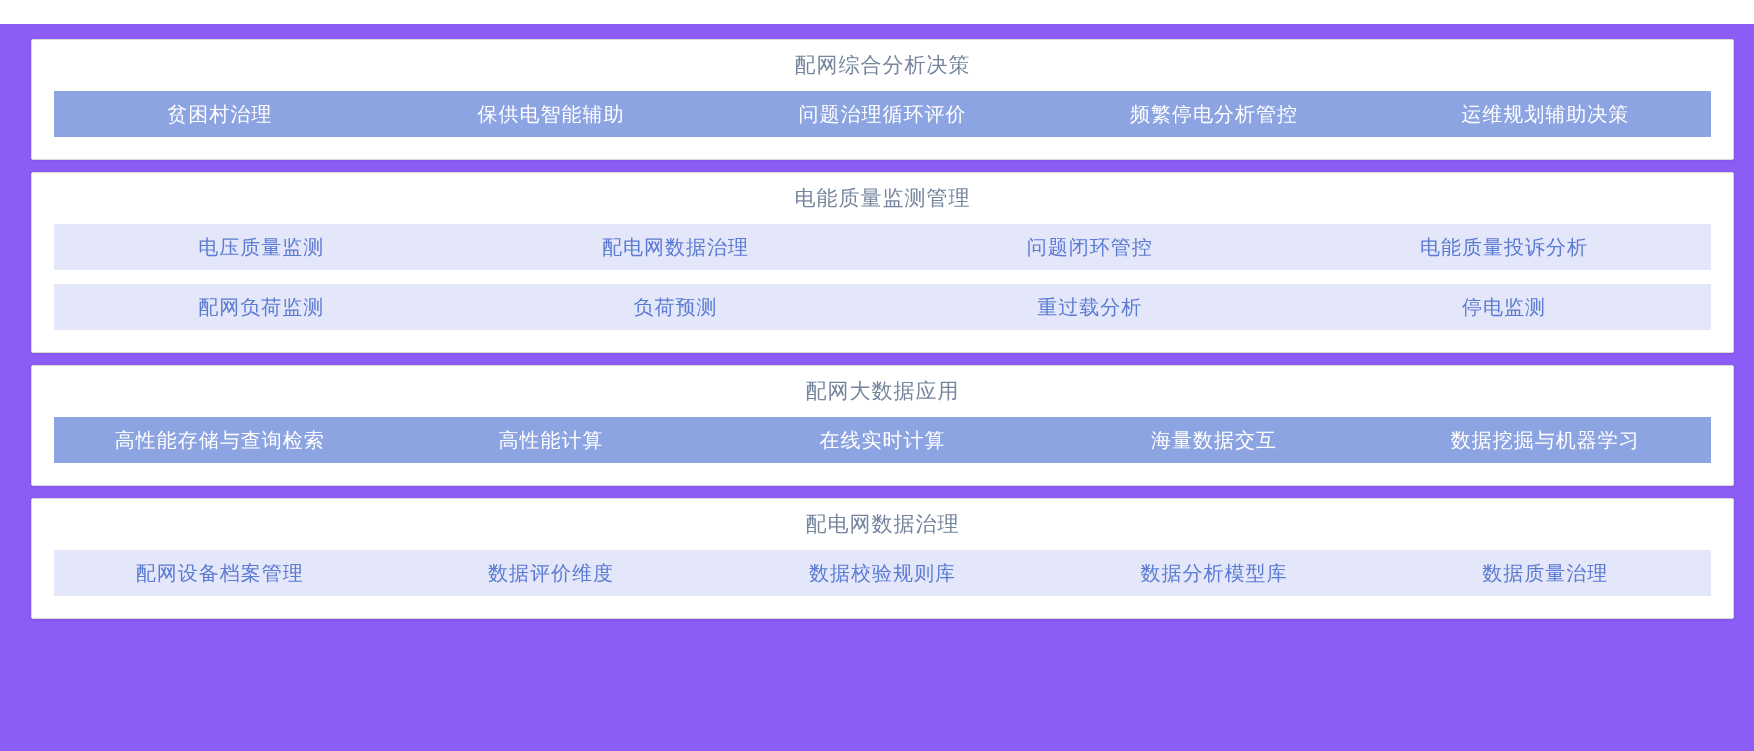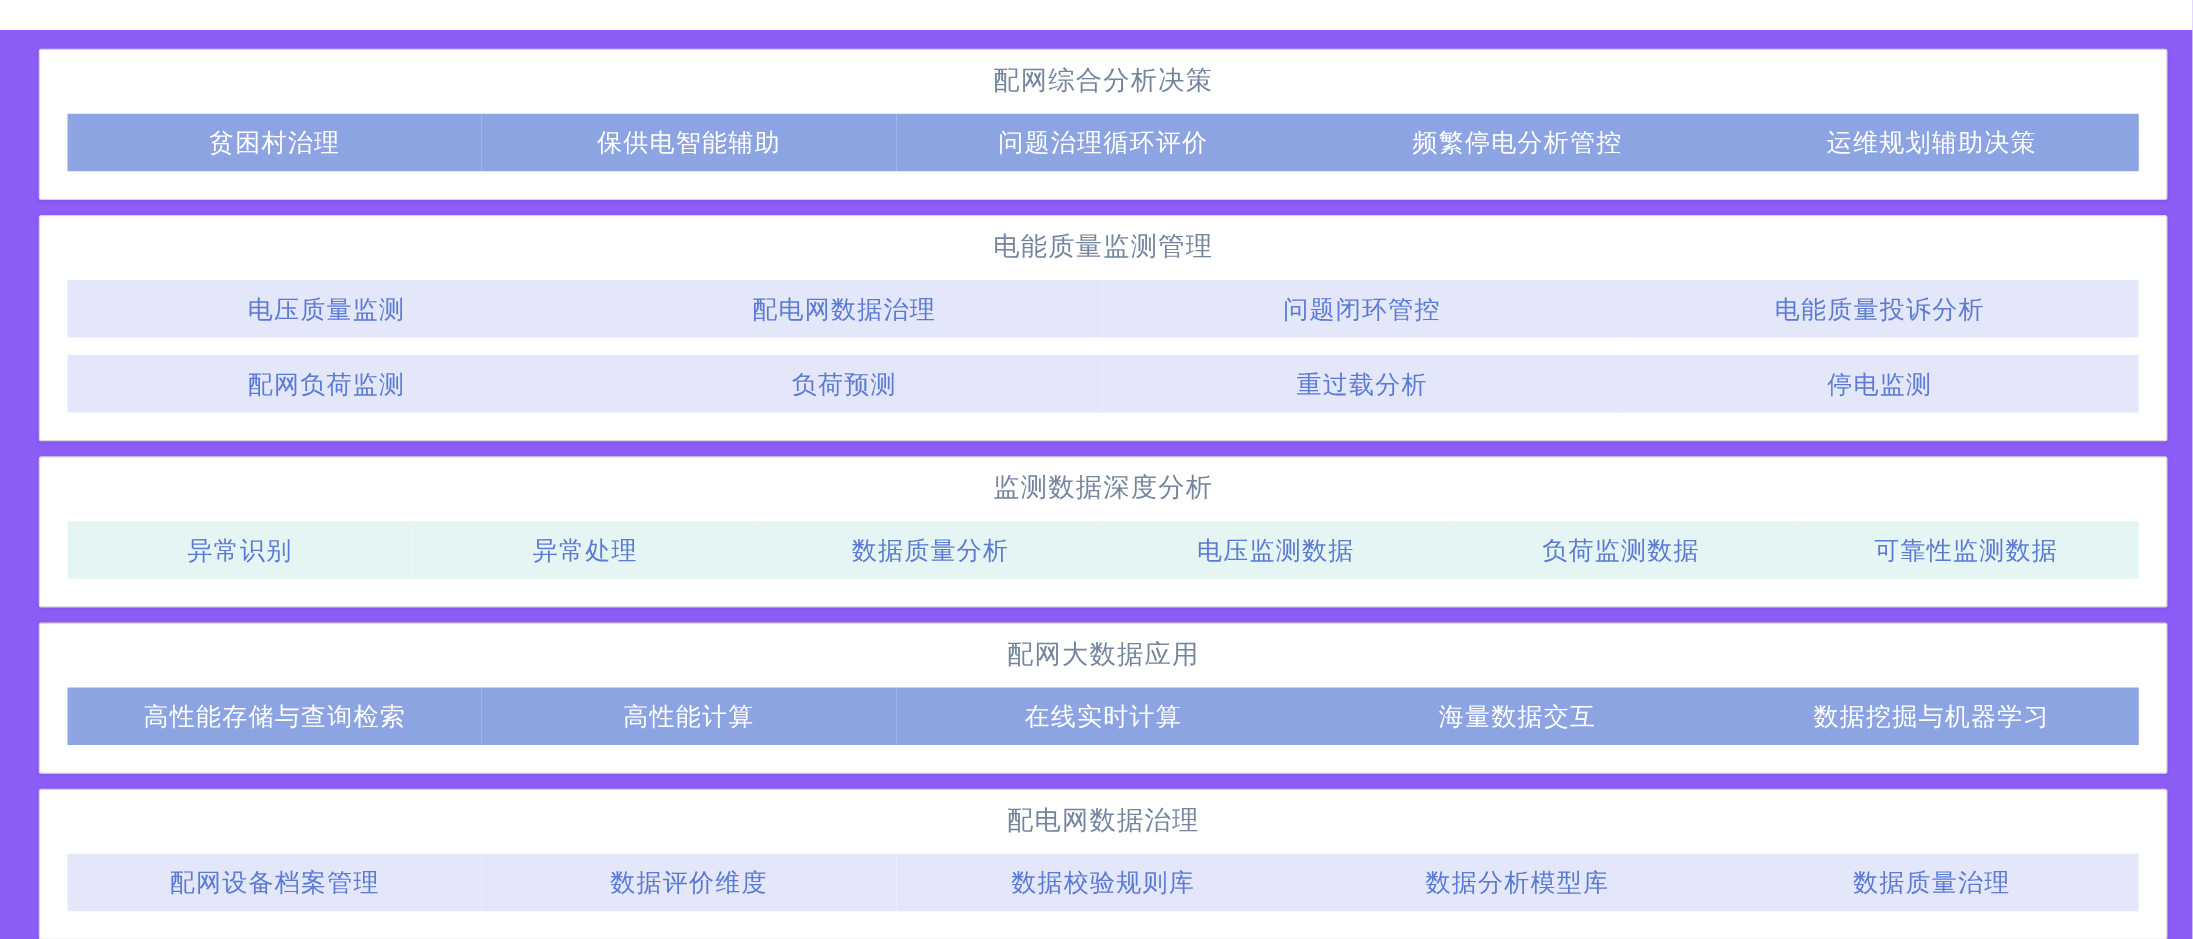--- a/index.html
+++ b/index.html
@@ -91,31 +91,20 @@
         <button class="module-btn lavender">电能质量投诉分析</button>
       </div>
       <div class="btn-row">
         <button class="module-btn lavender">配网负荷监测</button>
         <button class="module-btn lavender">负荷预测</button>
         <button class="module-btn lavender">重过载分析</button>
         <button class="module-btn lavender">停电监测</button>
       </div>
     </section>
     <section class="panel">
-      <div class="panel-title">监测数据深度分析</div>
-      <div class="btn-row">
-        <button class="module-btn mint">异常识别</button>
-        <button class="module-btn mint">异常处理</button>
-        <button class="module-btn mint">数据质量分析</button>
-        <button class="module-btn mint">电压监测数据</button>
-        <button class="module-btn mint">负荷监测数据</button>
-        <button class="module-btn mint">可靠性监测数据</button>
-      </div>
-    </section>
-    <section class="panel">
       <div class="panel-title">配网大数据应用</div>
       <div class="btn-row">
         <button class="module-btn solid">高性能存储与查询检索</button>
         <button class="module-btn solid">高性能计算</button>
         <button class="module-btn solid">在线实时计算</button>
         <button class="module-btn solid">海量数据交互</button>
         <button class="module-btn solid">数据挖掘与机器学习</button>
       </div>
     </section>
     <section class="panel">

